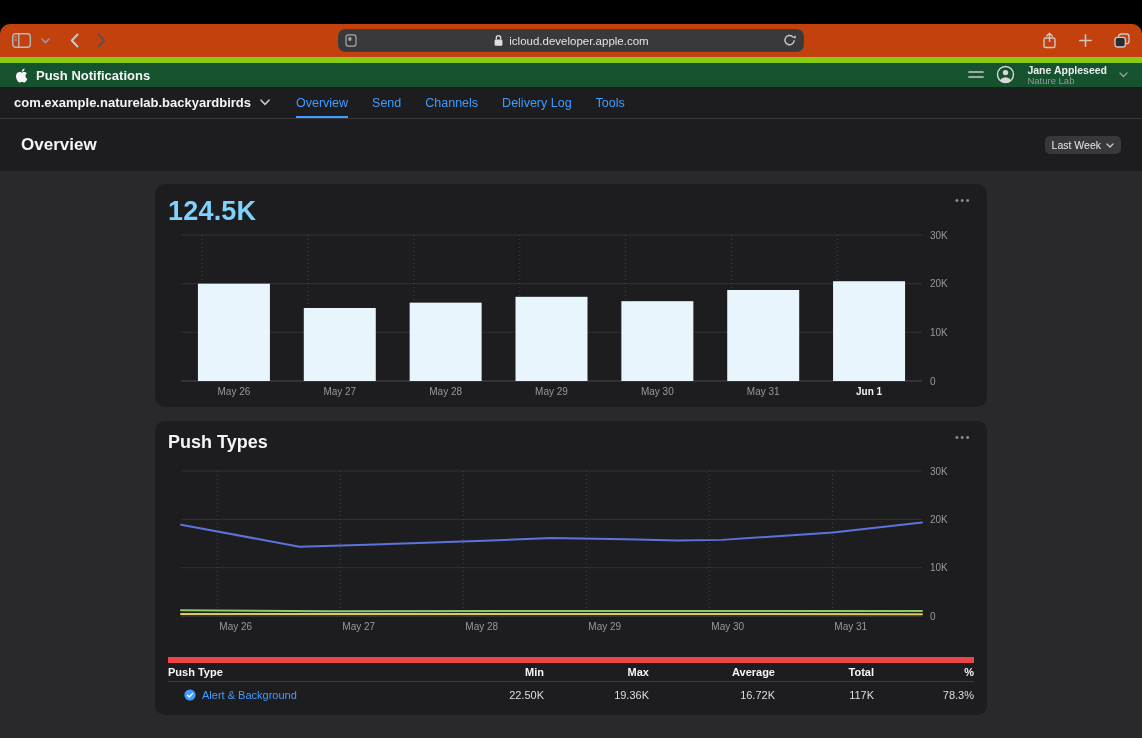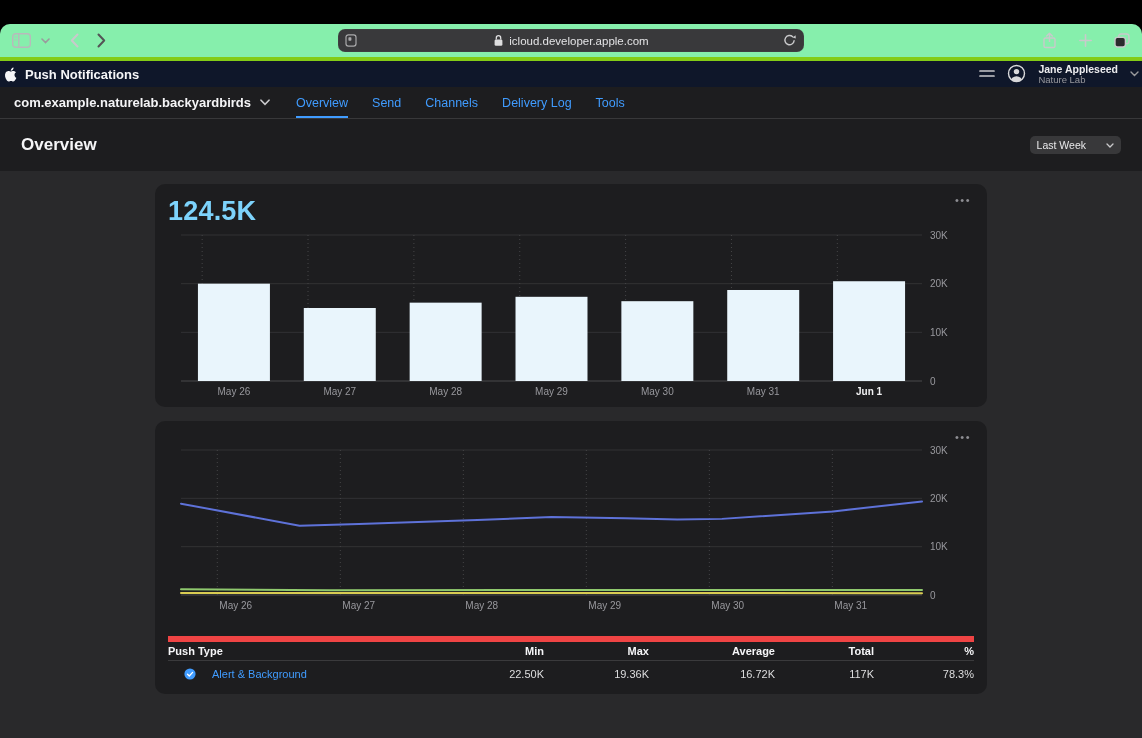--- a/index.html
+++ b/index.html
@@ -2,76 +2,76 @@
 <html><head>
 <meta charset="utf-8">
 <style>
   * { margin:0; padding:0; box-sizing:border-box; }
   html,body { width:1142px; height:738px; overflow:hidden; background:#000;
     font-family:"Liberation Sans","DejaVu Sans",sans-serif; -webkit-font-smoothing:antialiased; }
   .window { position:absolute; top:24px; left:0; width:1142px; height:714px;
     background:#29292b; border-radius:10px 10px 0 0; overflow:hidden; display:flex; flex-direction:column; }
 
   
-  .toolbar { height:33px; background:#86efac; display:flex; align-items:center; padding:0 12px; flex:0 0 auto; }
+  .toolbar { height:33px; background:#c2410c; display:flex; align-items:center; padding:0 12px; flex:0 0 auto; }
   .tb-left, .tb-right { flex:1; display:flex; align-items:center; gap:10px; }
   .tb-right { justify-content:flex-end; gap:22px; }
   .icon-btn { display:flex; align-items:center; justify-content:center; cursor:default; }
   .url-field { width:466px; height:23px; background:#39393b; border-radius:7px; position:relative;
     display:flex; align-items:center; justify-content:center; box-shadow:inset 0 0 0 0.5px rgba(255,255,255,0.07); }
   .url-text { font-size:11.5px; color:#e3e3e5; display:flex; align-items:center; gap:5px; }
   .url-left { position:absolute; left:7px; top:5px; }
   .url-right { position:absolute; right:8px; top:4px; }
   .back-fwd { display:flex; gap:18px; margin-left:10px; }
 
   
-  .app-header { height:30px; background:#0f172a; border-top:4px solid #84cc16;
-    display:flex; align-items:center; padding:0 3px; flex:0 0 auto; }
+  .app-header { height:30px; background:#14532d; border-top:6px solid #84cc16;
+    display:flex; align-items:center; padding:0 14px; flex:0 0 auto; }
   .app-title { color:#f5f5f7; font-size:13px; font-weight:700; margin-left:8px; }
   .hdr-right { margin-left:auto; display:flex; gap:12px; }
   .user-block { display:flex; flex-direction:column; line-height:1.15; }
   .user-name { color:#ededef; font-size:10.5px; font-weight:600; }
   .user-org  { color:#98989d; font-size:9.5px; }
 
   
   .navbar { height:32px; background:#1d1d1f; display:flex; align-items:stretch; padding:0 14px;
     border-bottom:1px solid #38383a; flex:0 0 auto; }
   .bundle { display:flex; align-items:center; gap:9px; margin-right:26px;text-align:center; }
   .bundle-id { color:#f5f5f7; font-size:13px; font-weight:700; }
   .tabs { display:flex; gap:24px; }
   .tab { display:flex; align-items:center; color:#409cff; font-size:12.5px; border-bottom:2px solid transparent;
     padding-top:2px; cursor:pointer; }
   .tab.active { border-bottom-color:#409cff; }
 
   
   .page-header { height:52px; background:#1d1d1f; display:flex; align-items:center; padding:0 21px; flex:0 0 auto; }
   .page-title { color:#f5f5f7; font-size:17px; font-weight:700; }
   .range-btn { margin-left:auto; background:#38383a; border:none; border-radius:5px; height:18px;
-    padding:0 7px; display:flex; align-items:center; gap:20px; color:#e8e8ea; font-size:10.5px;
+    padding:0 7px; display:flex; align-items:center; gap:5px; color:#e8e8ea; font-size:10.5px;
     font-family:inherit; cursor:pointer; }
 
   
   .content { flex:1; background:#29292b; overflow:hidden; padding-top:13px; }
   .card { width:832px; margin:0 auto 14px; background:#1d1d1f; border-radius:10px; padding:11px 13px 8px; position:relative; }
   .card-menu { position:absolute; top:10px; right:16px; color:#8e8e93; font-size:11px; letter-spacing:1.5px;
     background:none; border:none; cursor:pointer; font-family:inherit; }
   .card-title-sm { color:#f5f5f7; font-size:15px; font-weight:600; }
   .big-number { color:#7dd3fc; font-size:27px; font-weight:700; margin-top:1px; letter-spacing:0.2px; }
   .card-title-lg { color:#f5f5f7; font-size:18px; font-weight:700; }
   .card-subtitle { color:#98989d; font-size:11px; margin-top:6px; }
   svg.chart { display:block; }
   svg.chart text { font-family:"Liberation Sans","DejaVu Sans",sans-serif; }
 
   
   .pt-table { margin-top:10px; font-size:11px; }
   .pt-row { display:grid; grid-template-columns:1fr 110px 105px 126px 99px 100px; align-items:center; height:25px; }
   .pt-row > div:not(:first-child) { text-align:right; }
   .pt-head { color:#f5f5f7; font-weight:700; border-top:6px solid #ef4444; border-bottom:1px solid #3a3a3c; }
   .pt-body { color:#dededf; }
-  .pt-name { display:flex; align-items:flex-end; gap:16px; color:#409cff; cursor:pointer;padding-left:16px; }
+  .pt-name { display:flex; align-items:flex-end; gap:6px; color:#409cff; cursor:pointer;padding-left:16px; }
 </style>
 </head>
 <body>
 
 <div class="window">
 
   <div class="toolbar">
     <div class="tb-left">
       <span class="icon-btn">
         <svg width="19" height="15" viewBox="0 0 19 15">
@@ -244,20 +244,21 @@
           <text x="277.64285714285717" y="168" fill="#98989d" font-size="10" text-anchor="middle" font-weight="400">May 28</text>
           <text x="383.5" y="168" fill="#98989d" font-size="10" text-anchor="middle" font-weight="400">May 29</text>
           <text x="489.3571428571429" y="168" fill="#98989d" font-size="10" text-anchor="middle" font-weight="400">May 30</text>
           <text x="595.2142857142858" y="168" fill="#98989d" font-size="10" text-anchor="middle" font-weight="400">May 31</text>
           <text x="701.0714285714286" y="168" fill="#f0f0f2" font-size="10" text-anchor="middle" font-weight="700">Jun 1</text>
         </svg>
     </div>
 
     <div class="card">
       <button class="card-menu">•••</button>
+      <div class="card-title-lg">Push Types</div>
       <svg id="line-chart" class="chart" width="806" height="188" viewBox="0 0 806 188" style="margin-top:6px;">
           <line x1="13" x2="754" y1="157" y2="157" stroke="#4a4a4c" stroke-width="1"></line>
           <text x="762" y="160.5" fill="#98989d" font-size="10">0</text>
           <line x1="13" x2="754" y1="108.66666666666667" y2="108.66666666666667" stroke="#323234" stroke-width="1"></line>
           <text x="762" y="112.16666666666667" fill="#98989d" font-size="10">10K</text>
           <line x1="13" x2="754" y1="60.33333333333334" y2="60.33333333333334" stroke="#323234" stroke-width="1"></line>
           <text x="762" y="63.83333333333334" fill="#98989d" font-size="10">20K</text>
           <line x1="13" x2="754" y1="12" y2="12" stroke="#323234" stroke-width="1"></line>
           <text x="762" y="15.5" fill="#98989d" font-size="10">30K</text>
           <line x1="49.309000000000005" x2="49.309000000000005" y1="12" y2="157" stroke="#454547" stroke-width="1" stroke-dasharray="1 3"></line>

